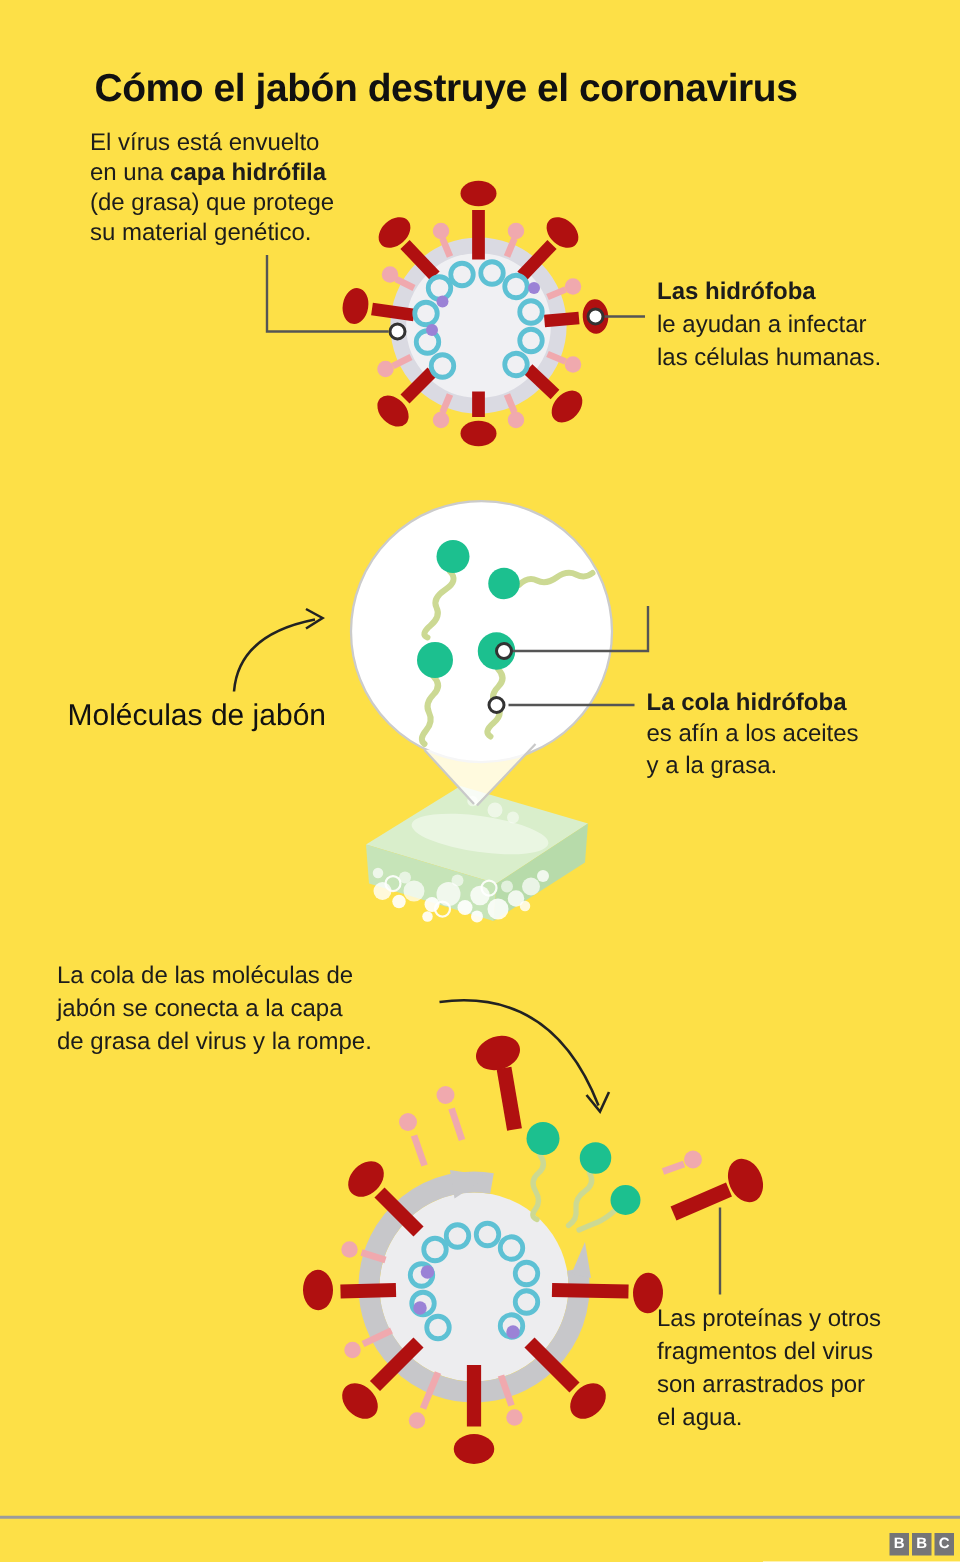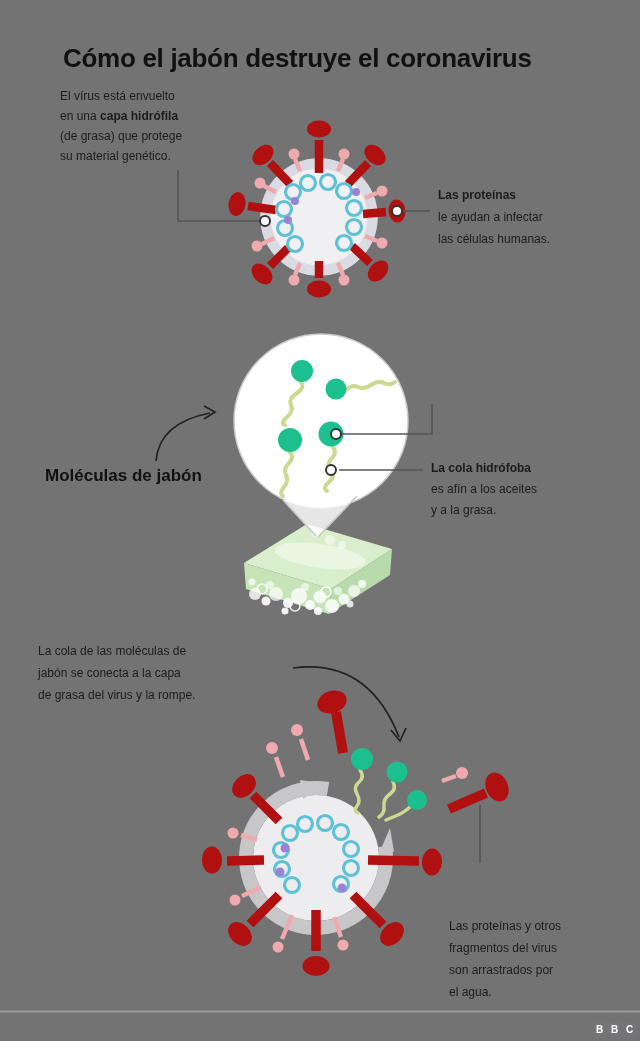--- a/index.html
+++ b/index.html
@@ -1,24 +1,24 @@
 <!DOCTYPE html>
 <html><head>
 <meta charset="utf-8">
 <style>
   html,body{margin:0;padding:0;background:#fff;}
-  .page{position:relative;width:640px;height:1041px;background:#737373;overflow:hidden;
+  .page{position:relative;width:640px;height:1041px;background:#fde047;overflow:hidden;
         font-family:"Liberation Sans","DejaVu Sans",sans-serif;color:#151515;}
   .gfx{position:absolute;left:0;top:0;}
-  .txt{position:absolute;white-space:pre-line;font-size:12px;line-height:21px;color:#1c1c1c;}
+  .txt{position:absolute;white-space:pre-line;font-size:16px;line-height:21px;color:#1c1c1c;}
   .txt b{font-weight:bold;}
   .title{position:absolute;left:63px;top:26px;font-size:26px;font-weight:bold;letter-spacing:-0.3px;color:#111;}
   .lh20{line-height:20px;}
   .lh22{line-height:22px;}
-  .soap-label{position:absolute;left:45px;top:466px;font-size:17px;font-weight:bold;color:#111;}
+  .soap-label{position:absolute;left:45px;top:466px;font-size:20px;font-weight:normal;color:#111;}
   .bbc{position:absolute;left:593px;top:1022px;display:flex;gap:2px;}
   .bbc .blk{width:13px;height:15px;background:#757577;color:#fff;font-size:10px;font-weight:bold;
             display:flex;align-items:center;justify-content:center;font-family:"Liberation Sans",sans-serif;}
 </style>
 </head>
 <body>
 
 <div class="page">
 
   <svg class="gfx" width="640" height="1041" viewBox="0 0 640 1041">
@@ -248,36 +248,36 @@
     <line x1="0" y1="1011.5" x2="640" y2="1011.5" stroke="#9b9b9b" stroke-width="2"></line>
   </svg>
 
   <h1 class="title">Cómo el jabón destruye el coronavirus</h1>
 
   <div class="txt lh20" style="left:60px;top:86px;"><span>El vírus está envuelto
 en una </span><b>capa hidrófila</b><span>
 (de grasa) que protege
 su material genético.</span></div>
 
-  <div class="txt lh22" style="left:438px;top:184px;"><b>Las proteínas</b><span>
+  <div class="txt lh22" style="left:438px;top:184px;"><b>Las hidrófoba</b><span>
 le ayudan a infectar
 las células humanas.</span></div>
 
   <div class="soap-label">Moléculas de jabón</div>
 
 
   <div class="txt lh22" style="left:38px;top:640px;">La cola de las moléculas de
 jabón se conecta a la capa
 de grasa del virus y la rompe.</div>
 
   <div class="txt" style="left:431px;top:458px;"><b>La cola hidrófoba</b><span>
 es afín a los aceites
 y a la grasa.</span></div>
 
-  <div class="txt lh22" style="left:449px;top:869px;margin-top:46px;">Las proteínas y otros
+  <div class="txt lh22" style="left:438px;top:869px;">Las proteínas y otros
 fragmentos del virus
 son arrastrados por
 el agua.</div>
 
   <div class="bbc">
     <div class="blk">B</div>
     <div class="blk">B</div>
     <div class="blk">C</div>
   </div>
 

